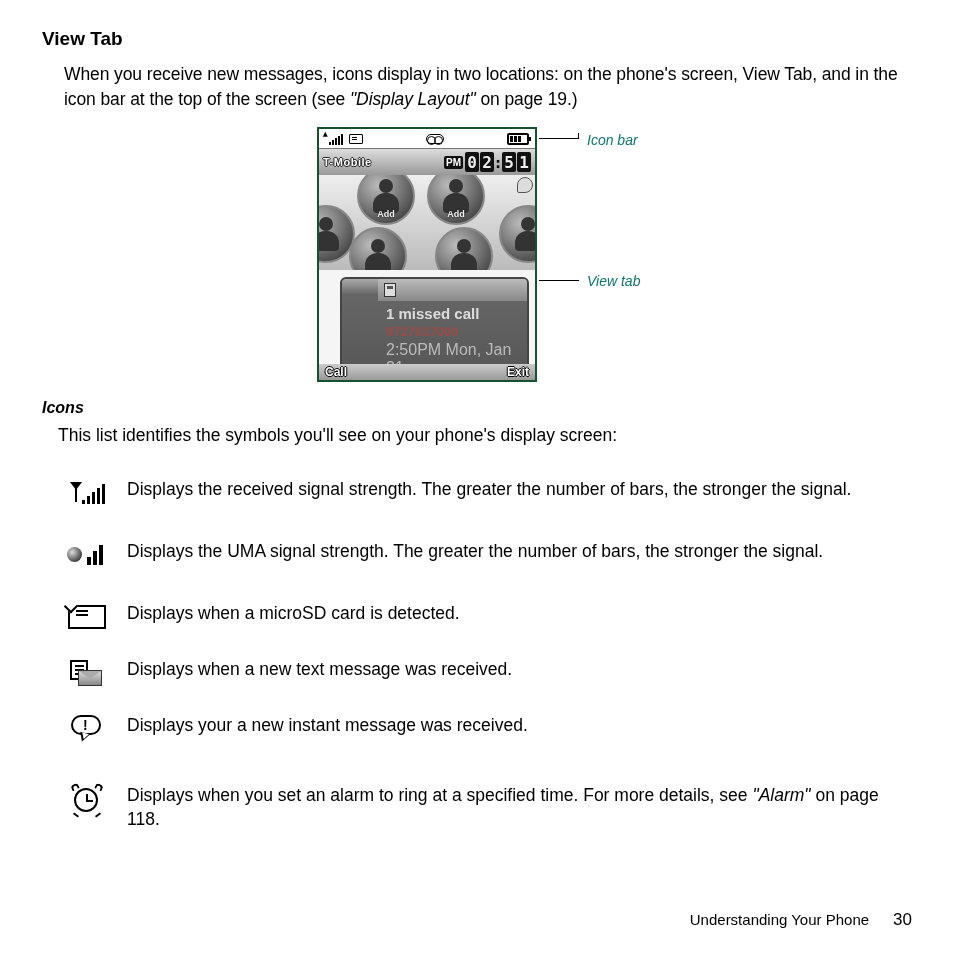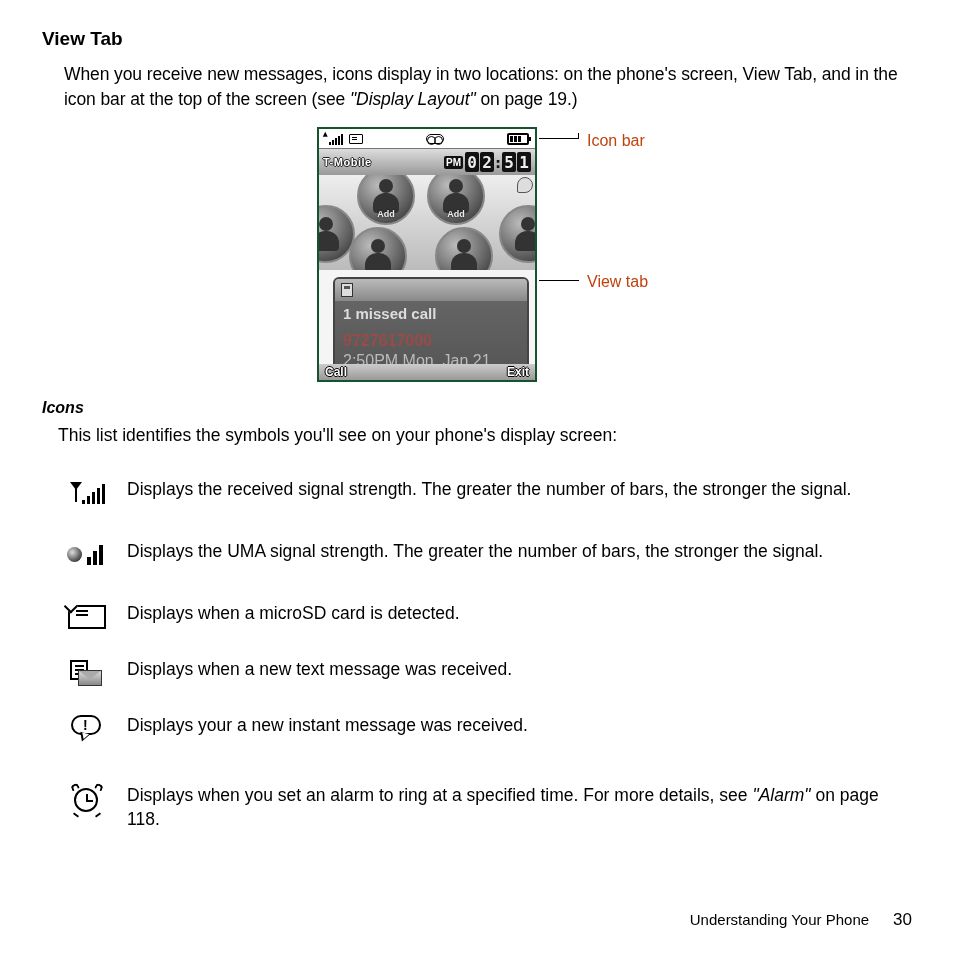--- a/index.html
+++ b/index.html
@@ -127,53 +127,54 @@
   }
   .bubble .sil::before{content:"";position:absolute;left:7px;top:0;width:14px;height:14px;border-radius:50%;background:#333;}
   .bubble .sil::after{content:"";position:absolute;left:1px;top:14px;width:26px;height:20px;border-radius:12px 12px 4px 4px;background:#333;}
   .bubble .add-label{
     position:absolute;bottom:4px;color:#eee;font-size:9px;font-weight:bold;
     text-shadow:0 0 2px #000;
   }
   
   .view-tab-box {
     position:absolute;
-    left:14px; right:6px;
+    left:21px; right:6px;
     top:148px;
     border:2px solid #444;
     border-radius:6px;
     background: linear-gradient(#aaa,#666 15%,#555);
     overflow:hidden;
+    padding-left:36px;
   }
   .vt-header {
     height:22px;background:linear-gradient(#bbb,#888);
     display:flex;align-items:center;padding-left:6px;
   }
   .vt-header .mini-phone{
     width:12px;height:14px;border:1px solid #333;background:#ddd;position:relative;
   }
   .vt-header .mini-phone::after{content:"";position:absolute;left:2px;top:2px;width:6px;height:3px;background:#555;}
   .vt-body { padding:4px 8px 6px 8px; }
   .vt-title { color:#ddd; font-size:15px; font-weight:bold; }
-  .vt-num { color:#c0403a; font-size:16px; font-weight:bold; margin-top:10px; filter:grayscale(40%); }
+  .vt-num { color:#c0403a; font-size:13px; font-weight:bold; margin-top:2px; filter:grayscale(40%); }
   .vt-time { color:#bbb; font-size:16px; margin-top:2px; }
   
   .softkeys {
     position:absolute; left:0; right:0; bottom:0;
     height:16px; background:linear-gradient(#ccc,#999);
     display:flex; justify-content:space-between; align-items:center;
     padding:0 6px; font-size:12px; font-weight:bold;
   }
   .softkeys span {
     color:#fff;
     text-shadow:-1px 0 #000,1px 0 #000,0 -1px #000,0 1px #000;
   }
   
   .callout {
-    position:absolute; font-size:16px; color:#c2410c;
+    position:absolute; font-size:14px; color:#0f766e;font-style:italic;
   }
   .call-line {
     position:absolute; background:#000; height:1px;
   }
   .callout-iconbar { left:545px; top:5px; }
   .line-iconbar { left:497px; top:11px; width:40px; height:1px; }
   .line-iconbar::before{content:"";position:absolute;right:0;top:-5px;width:1px;height:5px;background:#000;}
   .callout-viewtab { left:545px; top:146px; }
   .line-viewtab { left:497px; top:153px; width:40px; }
   

